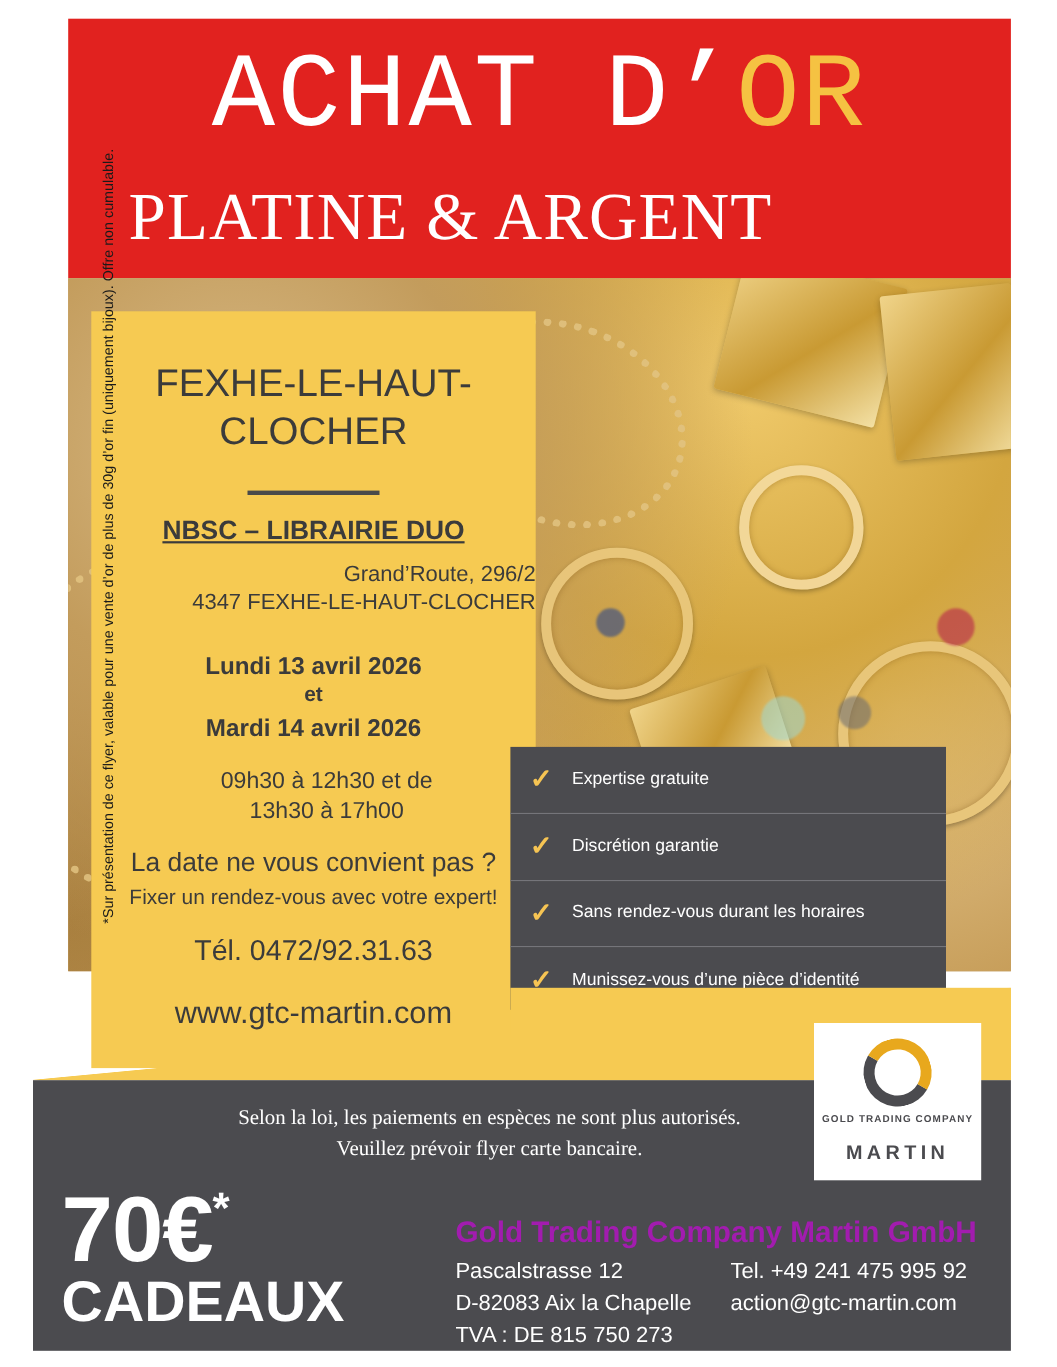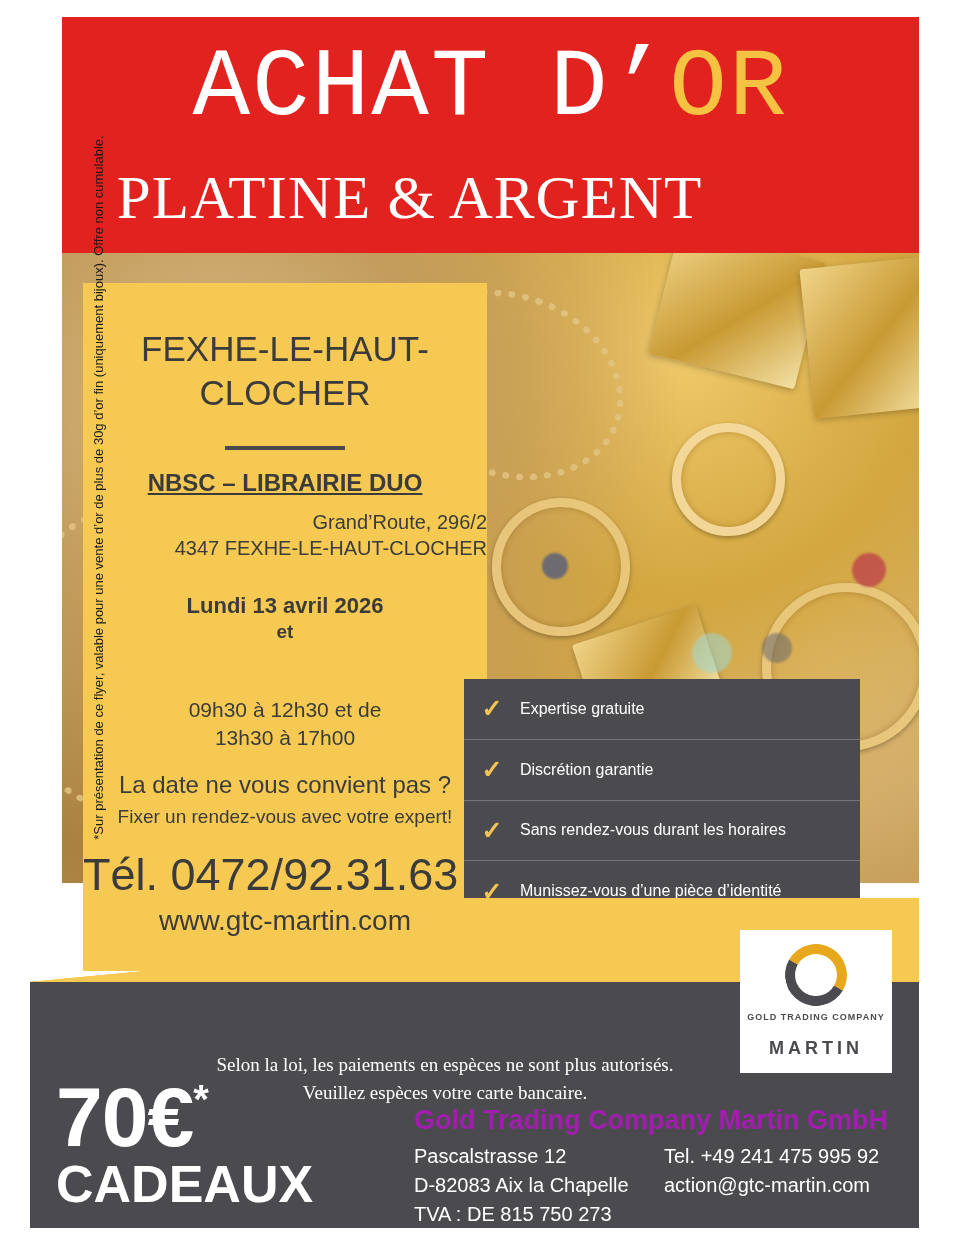--- a/index.html
+++ b/index.html
@@ -163,20 +163,21 @@
   .date1 { top: 310px; }
   .date-et { top: 338px; font-size: 19px; }
   .date2 { top: 366px; }
   .hours {
     position: absolute;
     left: 0;
     width: 404px;
     text-align: center;
     font-size: 21px;
     color: #3b3b3b;
+    padding-left: 12px;
   }
   .hours1 { top: 415px; }
   .hours2 { top: 443px; }
   .question {
     position: absolute;
     left: 0;
     top: 488px;
     width: 404px;
     text-align: center;
     font-size: 24px;
@@ -189,22 +190,22 @@
     width: 404px;
     text-align: center;
     font-size: 19px;
     color: #3b3b3b;
   }
   .tel {
     position: absolute;
     left: 0;
     top: 566px;
     width: 404px;
-    text-align: left;
-    font-size: 45px;
+    text-align: center;
+    font-size: 26px;
     color: #3b3b3b;
   }
   .web {
     position: absolute;
     left: 0;
     top: 622px;
     width: 404px;
     text-align: center;
     font-size: 28px;
     color: #3b3b3b;
@@ -282,21 +283,20 @@
   .law-note {
     position: absolute;
     left: 60px;
     top: 1003px;
     width: 770px;
     text-align: center;
     font-family: "Liberation Serif", serif;
     font-size: 19px;
     line-height: 1.45;
     color: #ffffff;
-    margin-top: 48px;
   }
   .big-offer {
     position: absolute;
     left: 56px;
     top: 1078px;
     width: 300px;
     color: #ffffff;
   }
   .big-offer .amount {
     font-size: 84px;
@@ -417,20 +417,21 @@
   </div>
 
   <div class="yellow-card">
     <div class="city">FEXHE-LE-HAUT-CLOCHER</div>
     <div class="divider"></div>
     <div class="shop-name">NBSC – LIBRAIRIE DUO</div>
     <div class="addr addr1">Grand’Route, 296/2</div>
     <div class="addr addr2">4347 FEXHE-LE-HAUT-CLOCHER</div>
     <div class="date-line date1">Lundi 13 avril 2026</div>
     <div class="date-line date-et">et</div>
+    <div class="date-line date2">Mardi 14 avril 2026</div>
     <div class="hours hours1">09h30 à 12h30 et de</div>
     <div class="hours hours2">13h30 à 17h00</div>
     <div class="question">La date ne vous convient pas ?</div>
     <div class="rdv">Fixer un rendez-vous avec votre expert!</div>
     <div class="tel">Tél. 0472/92.31.63</div>
     <div class="web">www.gtc-martin.com</div>
   </div>
 
   <div class="vertical-note">*Sur présentation de ce flyer, valable pour une vente d’or de plus de 30g d’or fin (uniquement bijoux). Offre non cumulable.</div>
 
@@ -453,21 +454,21 @@
     </div>
   </div>
 
   <div class="gold-strip-right"></div>
   <div class="gold-strip"></div>
 
   <div class="bottom-dark"></div>
 
   <div class="law-note">
     <div>Selon la loi, les paiements en espèces ne sont plus autorisés.</div>
-    <div>Veuillez espèces votre carte bancaire.</div>
+    <div>Veuillez prévoir flyer carte bancaire.</div>
   </div>
 
   <div class="big-offer">
     <div class="amount"><span>70€</span><span class="star">*</span></div>
     <div class="cadeaux">CADEAUX</div>
   </div>
 
   <div class="company-block">
     <div class="company-name">Gold Trading Company Martin GmbH</div>
     <div class="company-cols">

